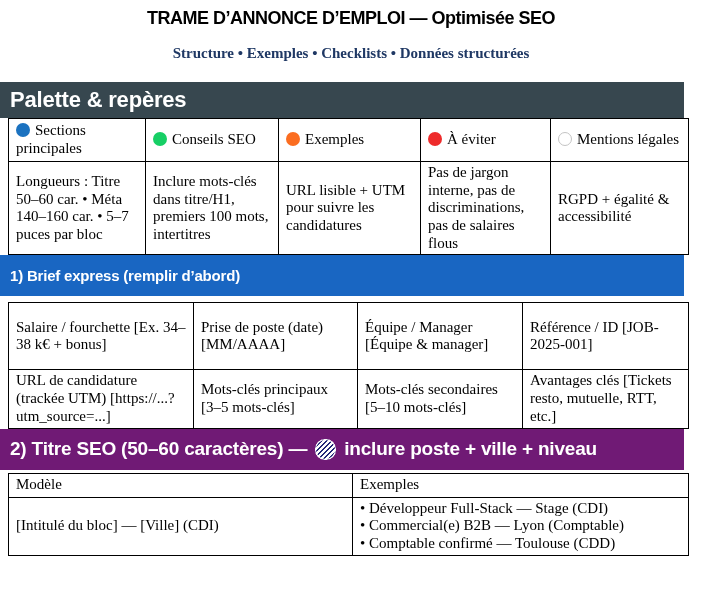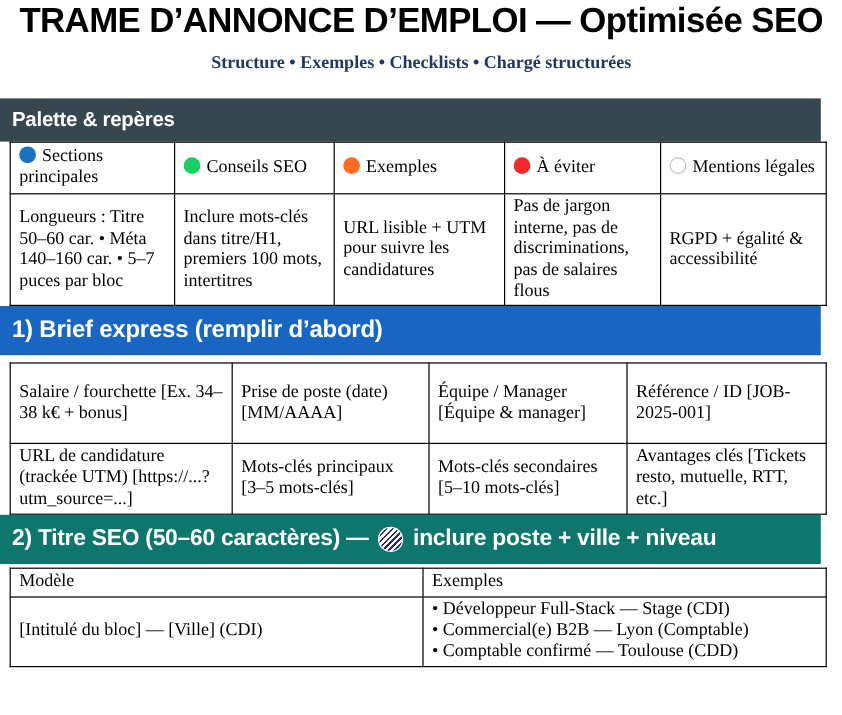--- a/index.html
+++ b/index.html
@@ -4,35 +4,35 @@
 <style>
   html,body{margin:0;padding:0;}
   body{
     width:702px;height:596px;overflow:hidden;background:#fff;
     font-family:"Liberation Serif", serif;color:#000;
   }
   
   .doc-title{
     margin-top:4px;text-align:center;
     font-family:"Liberation Sans", sans-serif;
-    font-weight:700;font-size:29px;line-height:28px;letter-spacing:-0.5px;
+    font-weight:700;font-size:18px;line-height:28px;letter-spacing:-0.5px;
   }
   .doc-subtitle{
     margin-top:12px;text-align:center;
     font-weight:700;font-size:15px;line-height:18px;color:#1f3864;
   }
   
   .bar{
     width:684px;display:flex;align-items:center;
     color:#fff;font-family:"Liberation Sans", sans-serif;font-weight:700;
     padding-left:10px;box-sizing:border-box;letter-spacing:-0.2px;
   }
-  .bar-slate{background:#37474f;height:36px;margin-top:20px;font-size:17px;}
-  .bar-blue {background:#1966c2;height:41px;font-size:20px;}
-  .bar-navy {background:#0f766e;height:41px;font-size:19px;--stripe:#232a78;}
+  .bar-slate{background:#37474f;height:36px;margin-top:20px;font-size:22px;}
+  .bar-blue {background:#1966c2;height:41px;font-size:15px;}
+  .bar-navy {background:#701a75;height:41px;font-size:19px;--stripe:#232a78;}
   .hatch-icon{
     width:21px;height:21px;border-radius:50%;display:inline-block;margin:0 8px;
     background:repeating-linear-gradient(135deg,#fff 0 2px,var(--stripe) 2px 3.5px);
     box-shadow:0 0 0 1px #fff inset;flex:0 0 auto;
   }
   
   table{border-collapse:collapse;table-layout:fixed;margin-left:8px;width:680px;border-radius:20px;}
   td,th{border:1px solid #000;font-size:15px;line-height:1.18;text-align:left;
         padding:2px 7px;overflow:hidden;}
   
@@ -52,21 +52,21 @@
   .brief-table tr:nth-child(3) td{height:50px;vertical-align:middle;}
   
   .seo-table{margin-top:3px;}
   .seo-table tr.head-row td{height:19px;vertical-align:middle;}
   .seo-table tr.body-row td{height:47px;vertical-align:middle;}
 </style>
 </head>
 <body>
 
 <div class="doc-title">TRAME D’ANNONCE D’EMPLOI — Optimisée SEO</div>
-<div class="doc-subtitle">Structure • Exemples • Checklists • Chargé structurées</div>
+<div class="doc-subtitle">Structure • Exemples • Checklists • Données structurées</div>
 
 <div class="bar bar-slate">
   <span>Palette &amp; repères</span>
 </div>
 
 <table class="palette-table">
   <colgroup>
       <col style="width:137px">
       <col style="width:133px">
       <col style="width:142px">

